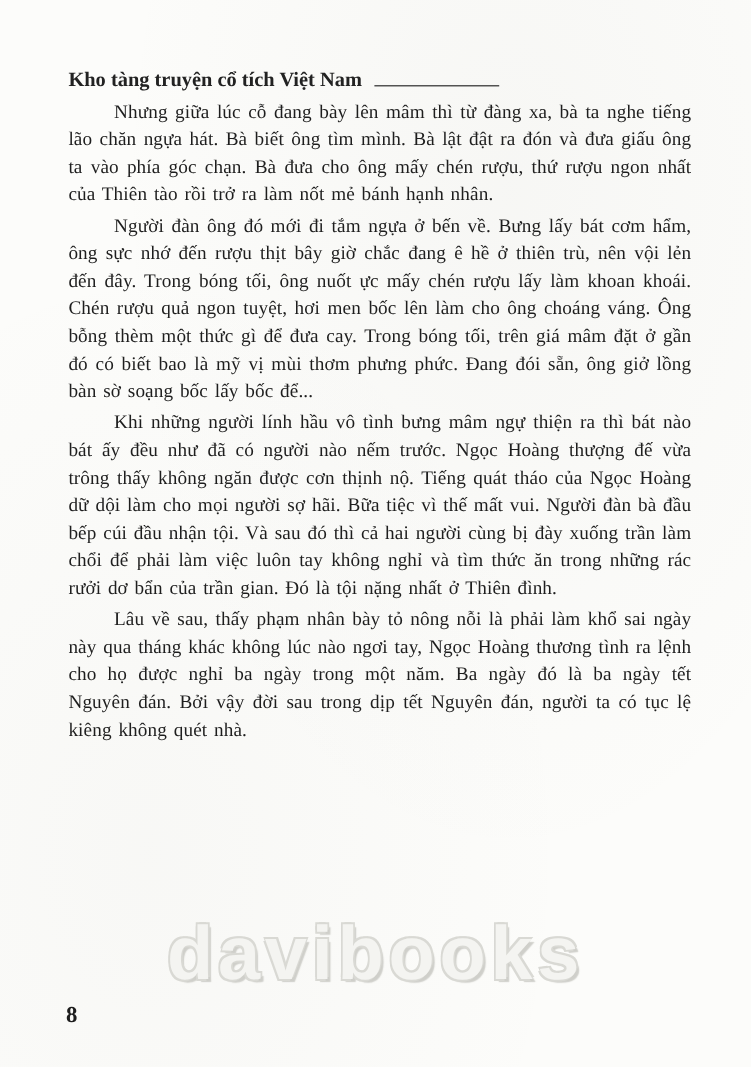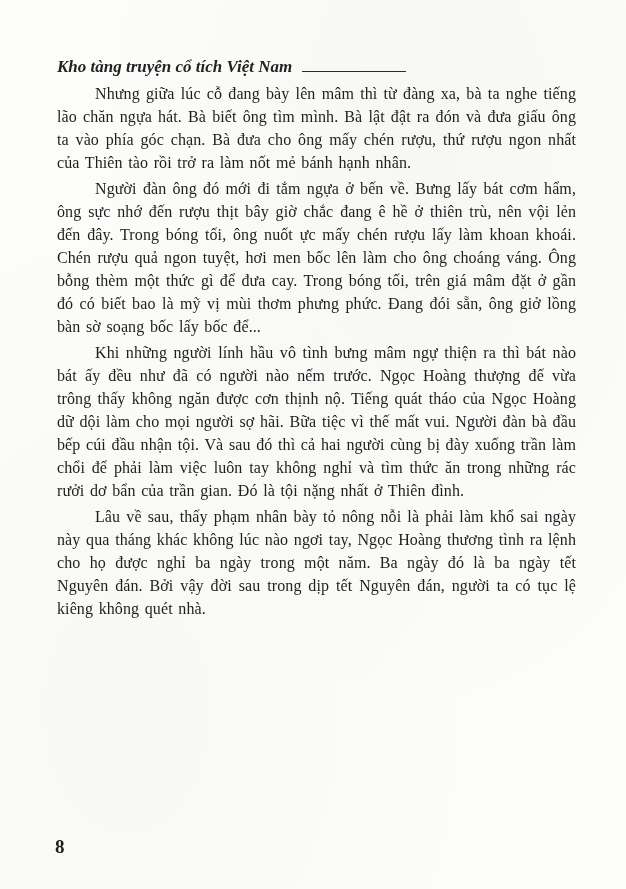--- a/index.html
+++ b/index.html
@@ -28,21 +28,20 @@
       radial-gradient(ellipse at 68% 18%, rgba(120,120,110,0.04), transparent 55%),
       radial-gradient(ellipse at 20% 80%, rgba(120,120,110,0.03), transparent 50%);
     pointer-events: none;
   }
   .running-header {
     position: absolute;
     top: 57px;
     left: 57px;
     font-size: 17px;
     font-weight: bold;
-    font-style: italic;
     white-space: nowrap;
     color: #222;
   }
   .header-rule {
     display: inline-block;
     width: 104px;
     height: 2px;
     border-bottom: 1.6px solid #2b2b2b;
     margin-left: 10px;
   }
@@ -117,17 +116,18 @@
   </div>
 
   <div class="body-text">
     <p>Nhưng giữa lúc cỗ đang bày lên mâm thì từ đàng xa, bà ta nghe tiếng lão chăn ngựa hát. Bà biết ông tìm mình. Bà lật đật ra đón và đưa giấu ông ta vào phía góc chạn. Bà đưa cho ông mấy chén rượu, thứ rượu ngon nhất của Thiên tào rồi trở ra làm nốt mẻ bánh hạnh nhân.</p>
     <p>Người đàn ông đó mới đi tắm ngựa ở bến về. Bưng lấy bát cơm hẩm, ông sực nhớ đến rượu thịt bây giờ chắc đang ê hề ở thiên trù, nên vội lẻn đến đây. Trong bóng tối, ông nuốt ực mấy chén rượu lấy làm khoan khoái. Chén rượu quả ngon tuyệt, hơi men bốc lên làm cho ông choáng váng. Ông bỗng thèm một thức gì để đưa cay. Trong bóng tối, trên giá mâm đặt ở gần đó có biết bao là mỹ vị mùi thơm phưng phức. Đang đói sẵn, ông giở lồng bàn sờ soạng bốc lấy bốc để...</p>
     <p>Khi những người lính hầu vô tình bưng mâm ngự thiện ra thì bát nào bát ấy đều như đã có người nào nếm trước. Ngọc Hoàng thượng đế vừa trông thấy không ngăn được cơn thịnh nộ. Tiếng quát tháo của Ngọc Hoàng dữ dội làm cho mọi người sợ hãi. Bữa tiệc vì thế mất vui. Người đàn bà đầu bếp cúi đầu nhận tội. Và sau đó thì cả hai người cùng bị đày xuống trần làm chổi để phải làm việc luôn tay không nghỉ và tìm thức ăn trong những rác rưởi dơ bẩn của trần gian. Đó là tội nặng nhất ở Thiên đình.</p>
     <p>Lâu về sau, thấy phạm nhân bày tỏ nông nỗi là phải làm khổ sai ngày này qua tháng khác không lúc nào ngơi tay, Ngọc Hoàng thương tình ra lệnh cho họ được nghỉ ba ngày trong một năm. Ba ngày đó là ba ngày tết Nguyên đán. Bởi vậy đời sau trong dịp tết Nguyên đán, người ta có tục lệ kiêng không quét nhà.</p>
   </div>
 
   <div class="watermark">
+    <div class="wm-logo">davibooks</div>
   </div>
 
   <div class="page-number">8</div>
 
 </div>
 
 </body></html>

